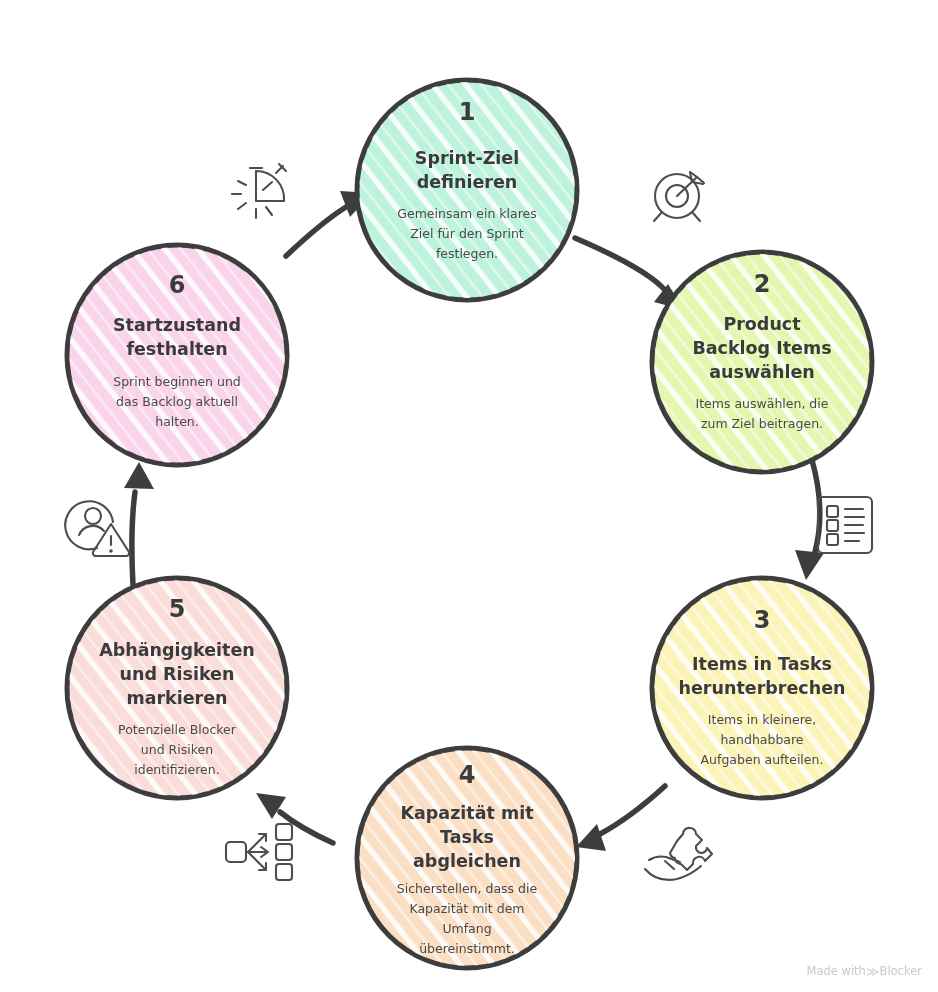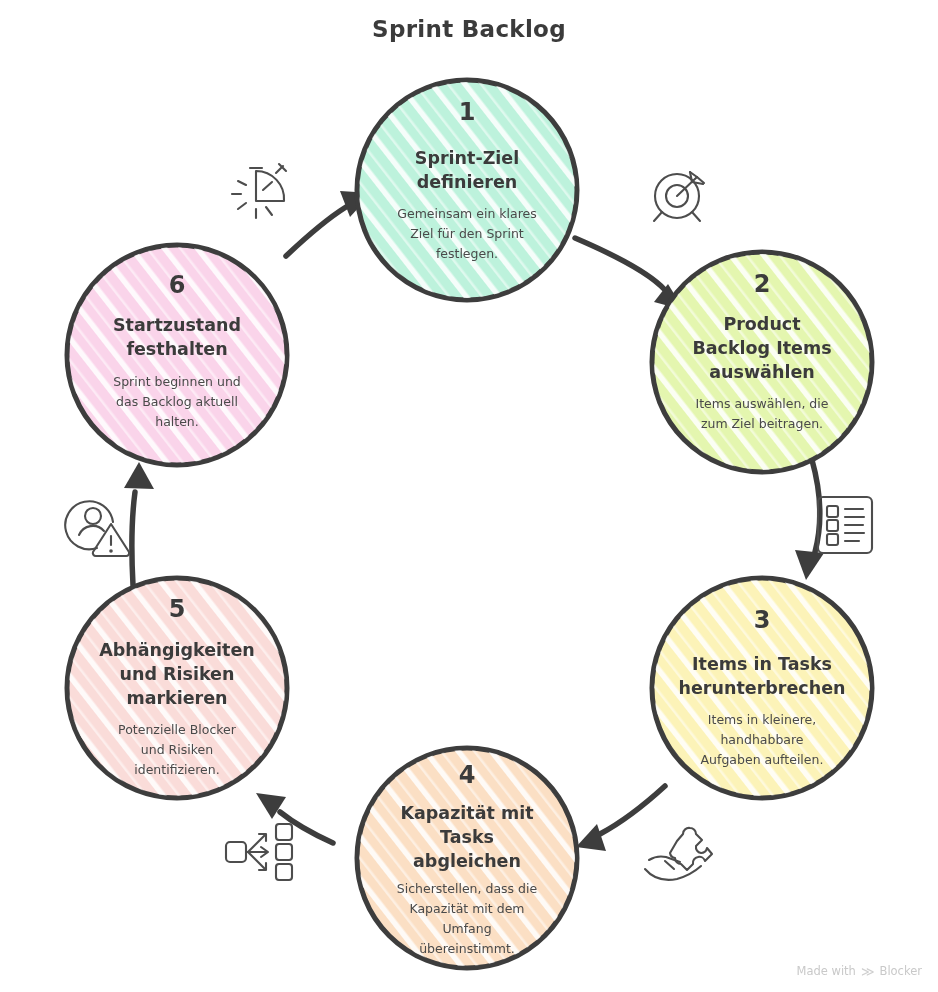--- a/index.html
+++ b/index.html
@@ -74,38 +74,36 @@
     stroke-width: 2.1;
     stroke-linecap: round;
     stroke-linejoin: round;
   }
   #watermark {
     position: absolute;
     right: 16px;
     bottom: 14px;
     display: flex;
     align-items: center;
-    gap: 5px;
     color: #c9c9c9;
     font-family: "DejaVu Sans", sans-serif;
     font-size: 11.5px;
     user-select: none;
   }
   #watermark .wm-mark {
     font-size: 13px;
     color: #cfcfcf;
     line-height: 1;
   }
 </style>
 </head>
 <body>
 
 <div id="stage">
 
-  <div id="page-title">Sprint Backlog</div>
 
   <svg id="diagram" viewBox="0 0 938 992">
     <defs>
       <pattern id="hatch" width="26" height="26" patternTransform="rotate(-38)" patternUnits="userSpaceOnUse">
         <rect width="26" height="26" fill="none"></rect>
         <rect x="0" y="0" width="5.5" height="26" fill="#ffffff" opacity="0.85"></rect>
         <rect x="14" y="0" width="2.5" height="26" fill="#ffffff" opacity="0.5"></rect>
       </pattern>
       <clipPath id="clip1">
           <circle cx="467" cy="190" r="108"></circle>

